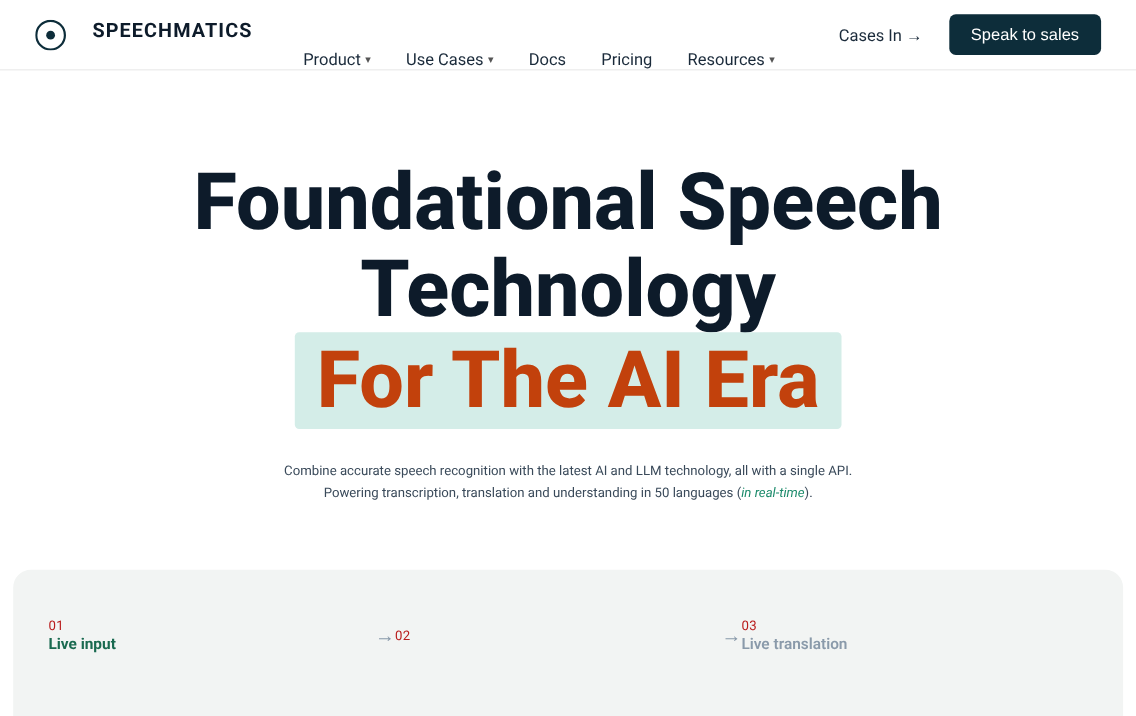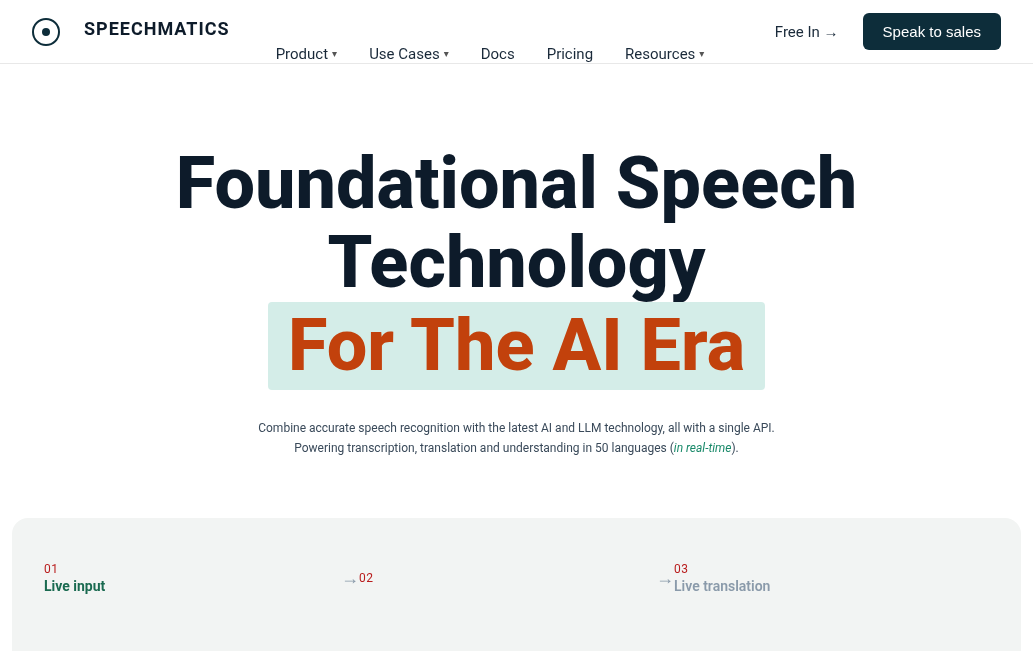--- a/index.html
+++ b/index.html
@@ -205,21 +205,21 @@
       <span>Pricing</span>
     </div>
     <div class="nav-link">
       <span>Resources</span>
       <span class="chevron-icon">▾</span>
     </div>
   </div>
 
   <div class="nav-actions">
     <div class="sign-in-link">
-      <span>Free In →</span>
+      <span>Cases In →</span>
     </div>
     <button class="btn-speak">Speak to sales</button>
   </div>
 </nav>
 
 <section class="hero">
   <h1 class="hero-title">
     <span>Foundational Speech Technology</span><br>
     <span class="hero-title-highlight">For The AI Era</span>
   </h1>

